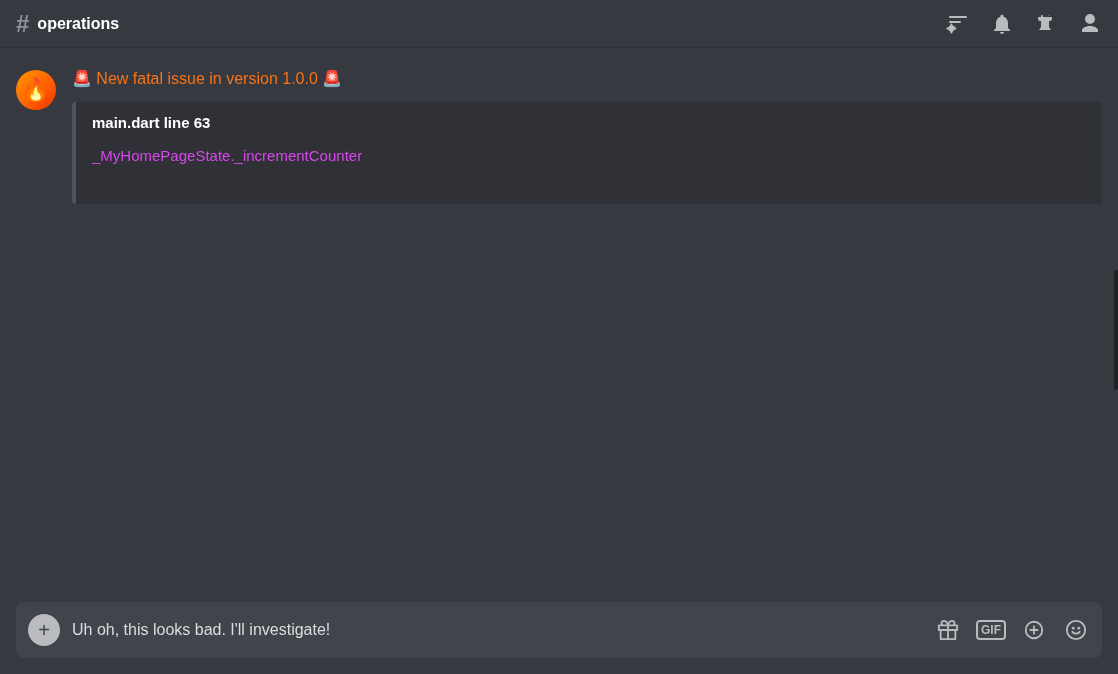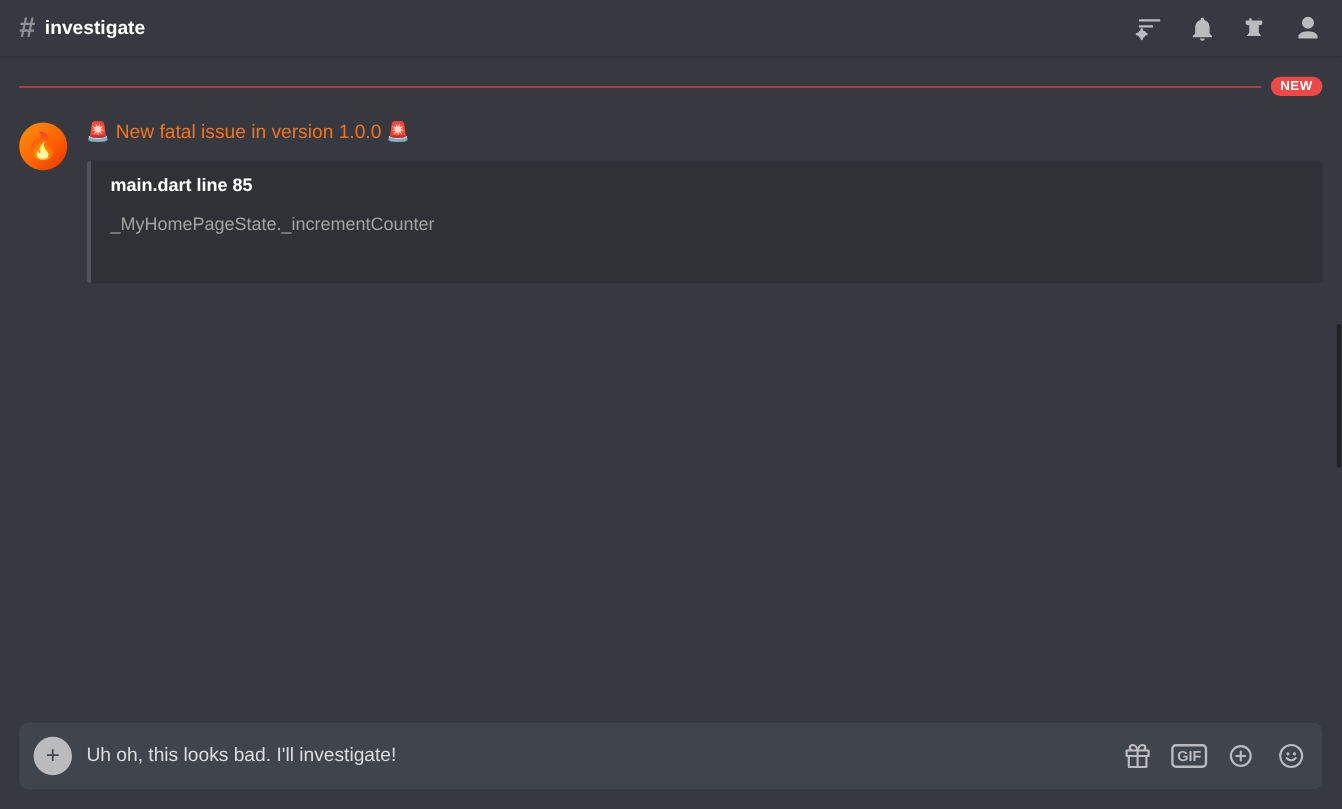--- a/index.html
+++ b/index.html
@@ -167,21 +167,21 @@
     }
 
     .message-block-title {
       color: #ffffff;
       font-size: 15px;
       font-weight: 700;
       margin-bottom: 16px;
     }
 
     .message-block-method {
-      color: #a3a3a3;
+      color: #d946ef;
       font-size: 15px;
       margin-bottom: 28px;
     }
 
     .message-block-id {
       color: #dcddde;
       font-size: 14px;
       font-family: 'Consolas', 'Courier New', monospace;
     }
 
@@ -296,21 +296,21 @@
     svg {
       fill: currentColor;
     }
   </style>
 </head>
 <body>
 
 <div class="header">
   <div class="header-left">
     <span class="header-hash">#</span>
-    <span class="header-channel-name">investigate</span>
+    <span class="header-channel-name">operations</span>
   </div>
   <div class="header-icons">
 
     <span class="header-icon">
       <svg width="24" height="24" viewBox="0 0 24 24">
         <path d="M5.43 21.485a1 1 0 0 1-.97-.757l-.338-1.35a3.003 3.003 0 0 1-1.626-1.62l-1.353-.338a1 1 0 0 1 0-1.94l1.353-.338a3.003 3.003 0 0 1 1.626-1.62l.338-1.351a1 1 0 0 1 1.94 0l.338 1.352a3.003 3.003 0 0 1 1.625 1.619l1.353.338a1 1 0 0 1 0 1.94l-1.353.338a3.003 3.003 0 0 1-1.625 1.62l-.338 1.35a1 1 0 0 1-.97.757z"></path>
         <path d="M3 5a1 1 0 0 1 1-1h16a1 1 0 1 1 0 2H4a1 1 0 0 1-1-1zm0 5a1 1 0 0 1 1-1h10a1 1 0 1 1 0 2H4a1 1 0 0 1-1-1zm0 5a1 1 0 0 1 1-1h4a1 1 0 1 1 0 2H4a1 1 0 0 1-1-1z"></path>
       </svg>
     </span>
 
@@ -329,38 +329,34 @@
     <span class="header-icon">
       <svg width="24" height="24" viewBox="0 0 24 24">
         <path d="M12 12a5 5 0 1 0 0-10 5 5 0 0 0 0 10zm0 2c-5.33 0-8 2.67-8 4v2h16v-2c0-1.33-2.67-4-8-4z"></path>
       </svg>
     </span>
   </div>
 </div>
 
 <div class="content-area" style="position:relative;">
 
-  <div class="new-divider">
-    <div class="new-divider-line"></div>
-    <span class="new-badge">NEW</span>
-  </div>
 
   <div class="message">
 
     <div class="avatar">
       🔥
     </div>
 
     <div class="message-content">
 
 
       <div class="message-text message-alert-line">🚨 New fatal issue in version 1.0.0 🚨</div>
 
       <div class="message-block">
-        <div class="message-block-title">main.dart line 85</div>
+        <div class="message-block-title">main.dart line 63</div>
         <div class="message-block-method">_MyHomePageState._incrementCounter</div>
       </div>
     </div>
   </div>
 
   <div class="scrollbar">
     <div class="scrollbar-thumb"></div>
   </div>
 </div>
 

